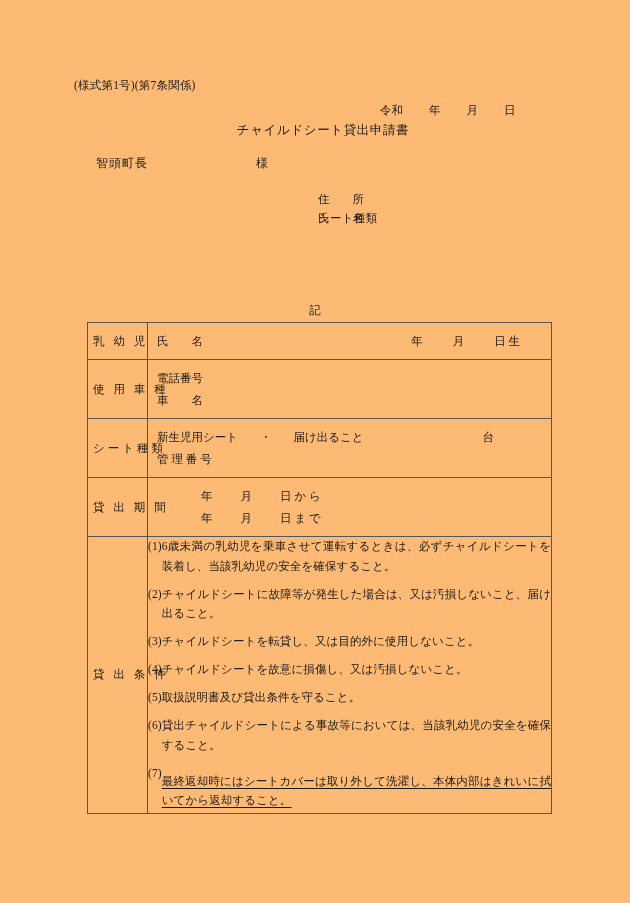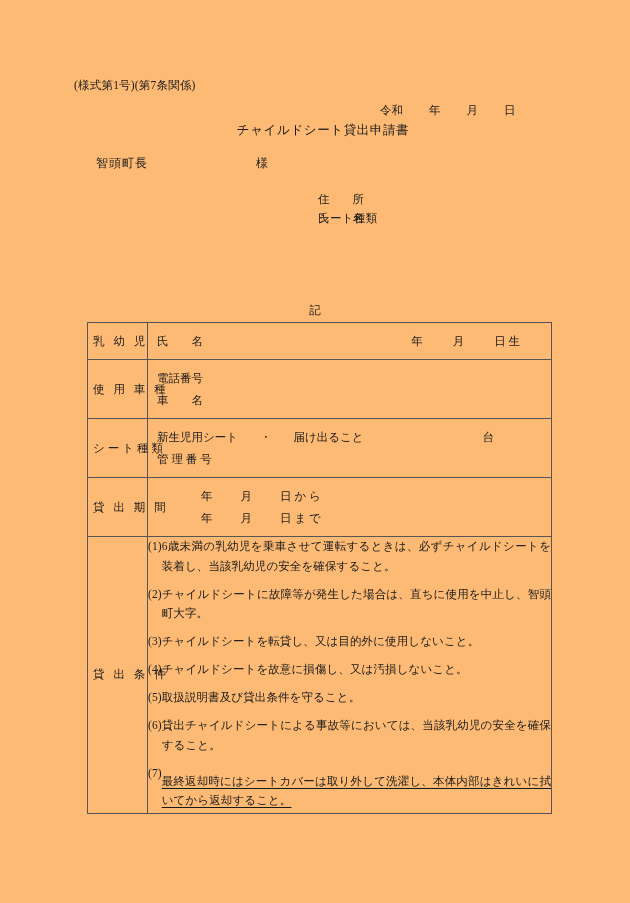--- a/index.html
+++ b/index.html
@@ -271,21 +271,21 @@
 
       <tr>
         <td class="lbl">貸 出 条 件</td>
         <td class="cond" id="conditions-cell">
             <div class="cond-item">
               <span class="cond-num">(1)</span>
               <span class="cond-txt">6歳未満の乳幼児を乗車させて運転するときは、必ずチャイルドシートを装着し、当該乳幼児の安全を確保すること。</span>
             </div>
             <div class="cond-item">
               <span class="cond-num">(2)</span>
-              <span class="cond-txt">チャイルドシートに故障等が発生した場合は、直ちに使用を中止し、智頭町大字。</span>
+              <span class="cond-txt">チャイルドシートに故障等が発生した場合は、又は汚損しないこと、届け出ること。</span>
             </div>
             <div class="cond-item">
               <span class="cond-num">(3)</span>
               <span class="cond-txt">チャイルドシートを転貸し、又は目的外に使用しないこと。</span>
             </div>
             <div class="cond-item">
               <span class="cond-num">(4)</span>
               <span class="cond-txt">チャイルドシートを故意に損傷し、又は汚損しないこと。</span>
             </div>
             <div class="cond-item">

